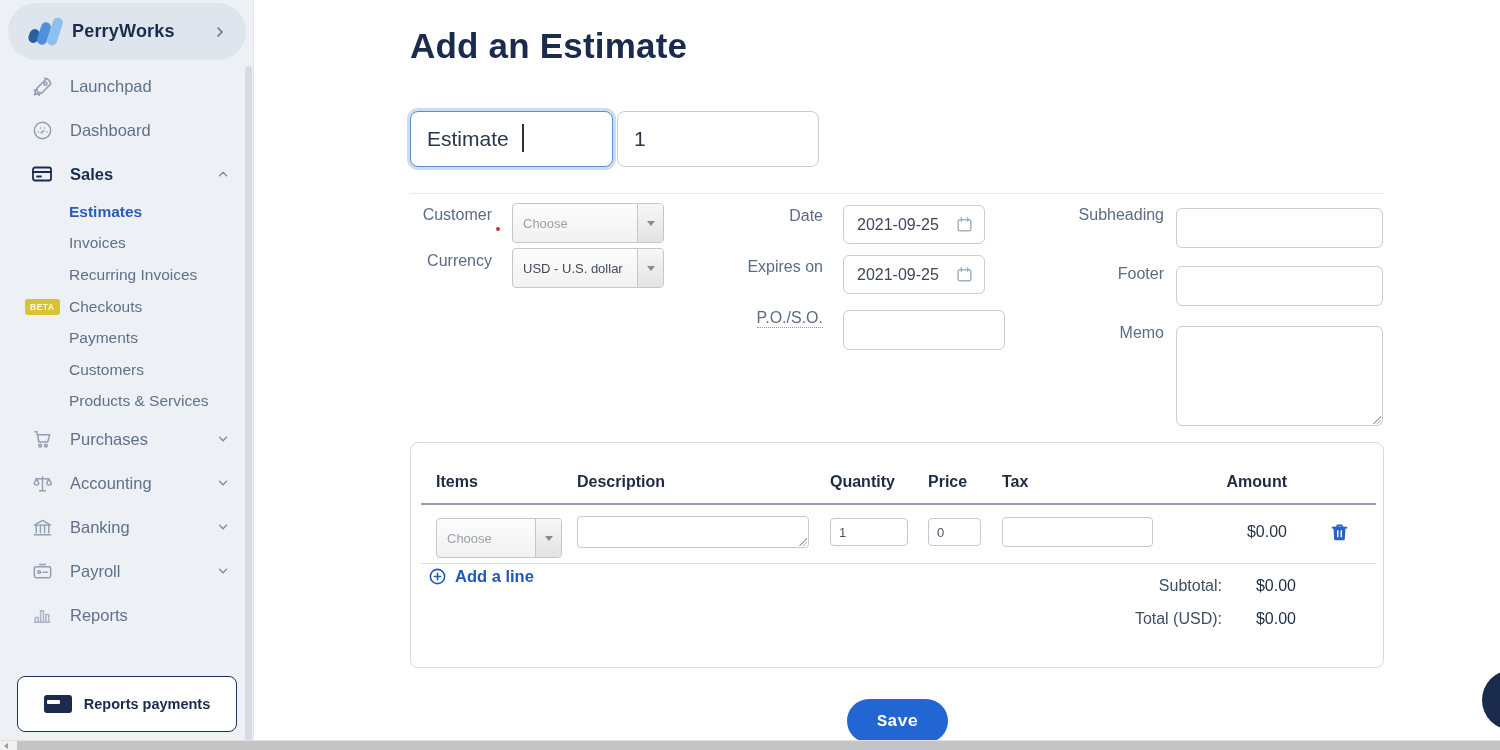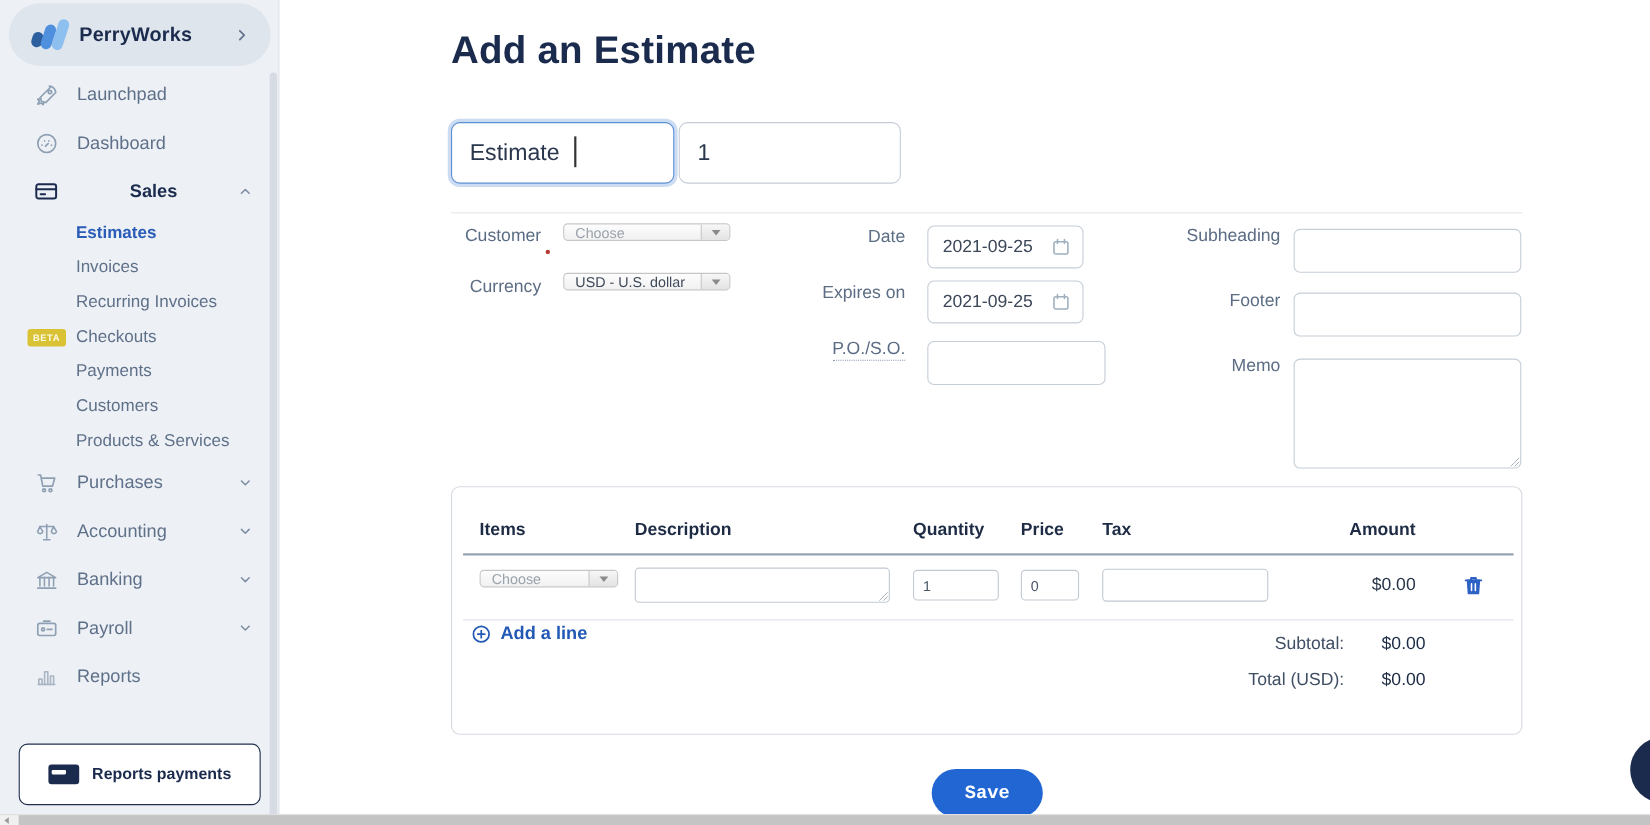--- a/index.html
+++ b/index.html
@@ -18,21 +18,21 @@
   .logo-mark .b1 { width:10px; height:14px; left:1px; top:13px; background:#2b5f9e; }
   .logo-mark .b2 { width:10px; height:23px; left:11px; top:6px; background:#4e90dd; }
   .logo-mark .b3 { width:10px; height:29px; left:22px; top:1px; background:#8ec0ef; }
   .logo-name { font-size:18px; font-weight:700; color:#1b2b4d; letter-spacing:.2px; flex:1; }
   .logo-chev { color:#64748c; display:flex; }
 
   .nav { position:absolute; left:4px; top:64px; width:246px; }
   .nav-item { height:44px; display:flex; align-items:center; padding:0 20px 0 25px; cursor:pointer; }
   .nav-icon { width:26px; height:24px; margin-right:15px; display:flex; align-items:center; justify-content:center; }
   .nav-label { font-size:16.5px; color:#5f7089; flex:1; }
-  .nav-item.dark .nav-label { color:#1b2b4d; font-weight:700;margin-left:48px; }
+  .nav-item.dark .nav-label { color:#1b2b4d; font-weight:700; }
   .nav-chev { display:flex; color:#7d8da2; }
 
   .sub-item { position:relative; height:31.6px; display:flex; align-items:center;
     padding-left:65px; cursor:pointer; }
   .sub-label { font-size:15.5px; color:#5f7089; }
   .sub-item.active .sub-label { color:#2a5cb8; font-weight:700; }
   .beta-badge { position:absolute; left:21px; top:8px; background:#d9c233; color:#fffbe6;
     font-size:8.5px; font-weight:700; letter-spacing:.5px; padding:3px 5px; border-radius:3px; }
 
   .accept-btn { position:absolute; left:17px; top:676px; width:220px; height:56px;
@@ -54,21 +54,21 @@
   .big { height:56px; font-size:21px; padding:0 16px; }
   .focused { border:1.6px solid #5b8fd4; box-shadow:0 0 0 3px #ccdcf2; }
   .caret { position:absolute; width:1.5px; height:28px; background:#333; }
 
   .divider { position:absolute; left:410px; top:193px; width:974px; height:1px; background:#e4e7eb; }
 
   .f-label { position:absolute; font-size:16px; color:#5b6c84; text-align:right; }
   .req-dot { position:absolute; width:4px; height:4px; border-radius:50%; background:#b23b32; }
   .dotted { border-bottom:1.5px dotted #8b99ad; padding-bottom:1px; }
 
-  .selectbox { position:absolute; height:16px; border:1px solid #c6c6c6; border-radius:4px;
+  .selectbox { position:absolute; height:40px; border:1px solid #c6c6c6; border-radius:4px;
     display:flex; overflow:hidden; background:linear-gradient(#fdfdfd,#f1f1f1); cursor:pointer; }
   .selectbox .sel-text { flex:1; display:flex; align-items:center; padding-left:10px;
     font-size:13px; color:#3f4a5a; white-space:nowrap; }
   .selectbox.placeholder .sel-text { color:#9aa2ac; }
   .selectbox .sel-btn { width:26px; border-left:1px solid #c6c6c6;
     background:linear-gradient(#f7f7f7,#e3e3e3); display:flex; align-items:center; justify-content:center; }
   .tri { width:0; height:0; border-left:4px solid transparent; border-right:4px solid transparent;
     border-top:5px solid #8a8a8a; }
 
   .datebox { position:absolute; height:39px; border:1px solid #c6ced8; border-radius:6px;

